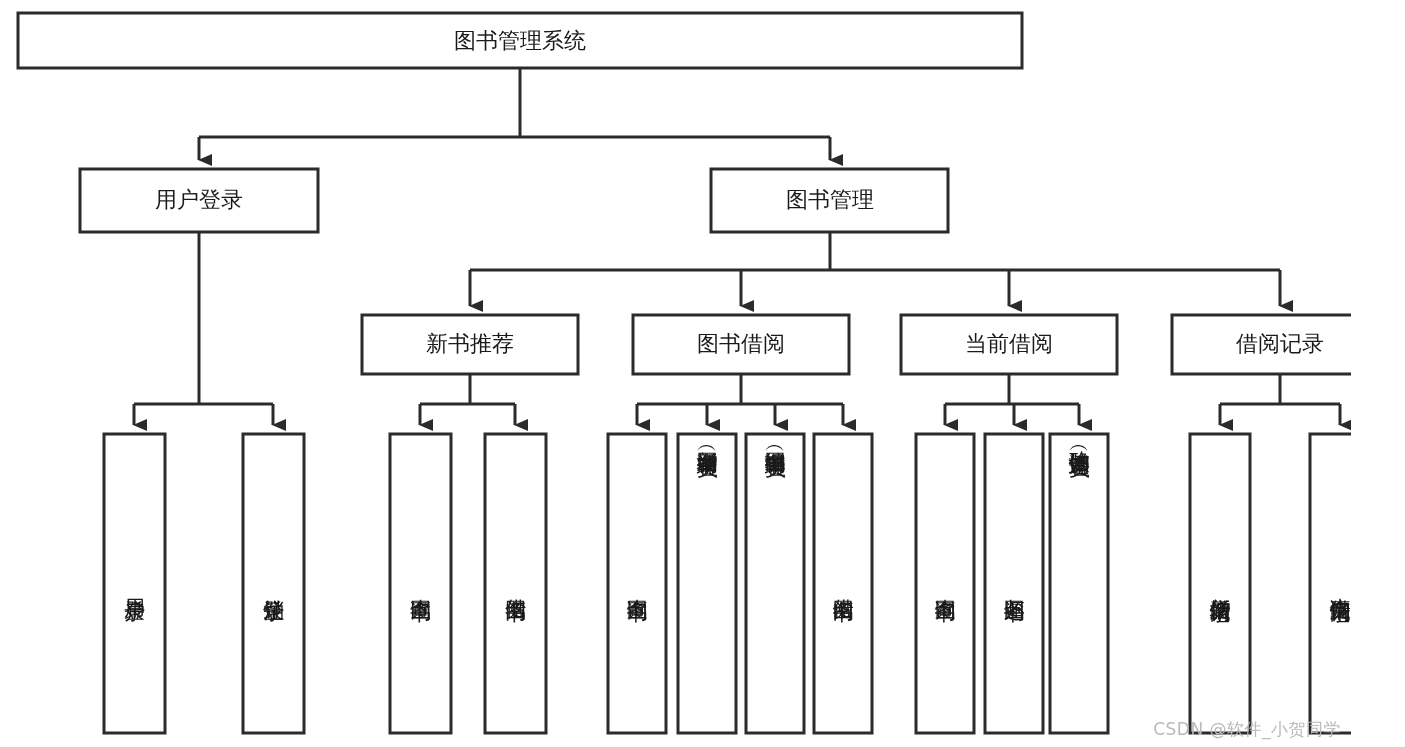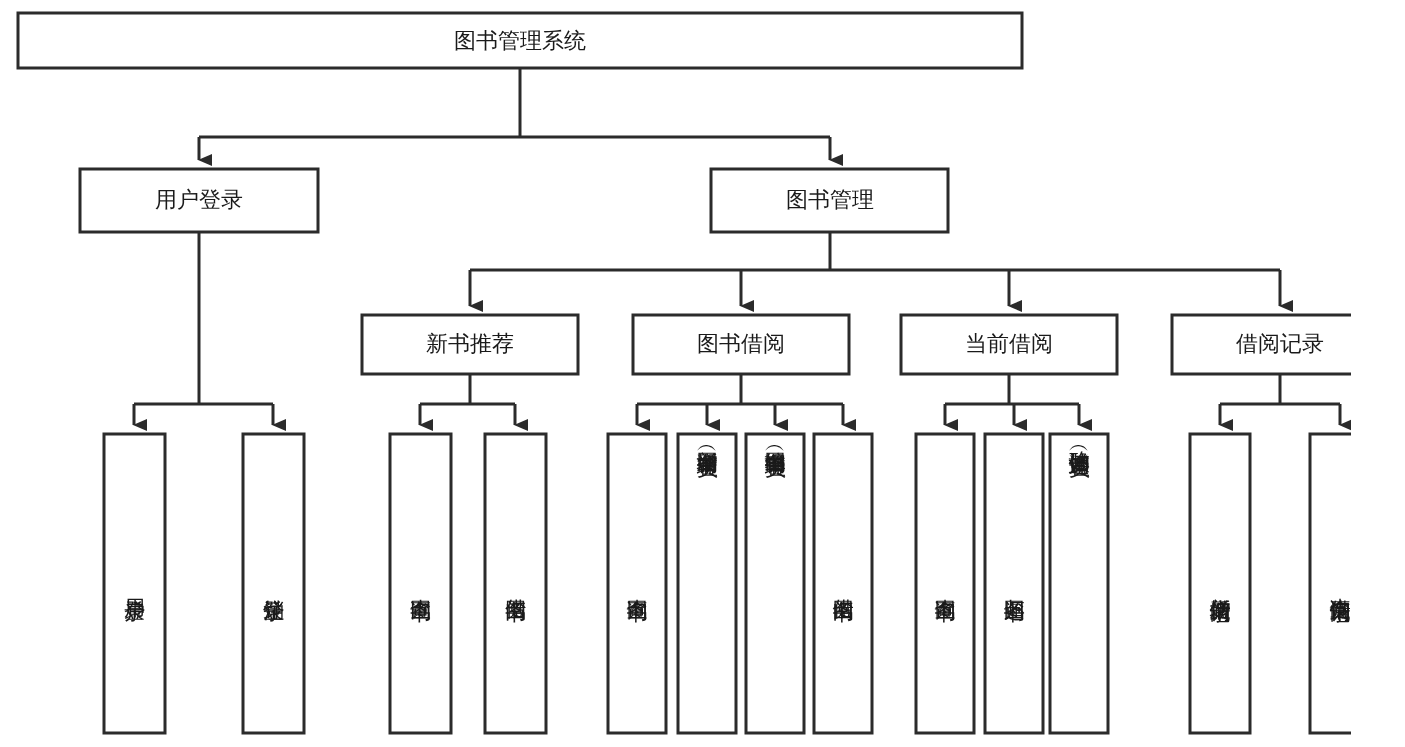--- a/index.html
+++ b/index.html
@@ -212,13 +212,14 @@
   <div class="leaf-label-wrap" style="left:1050px; top:434px; width:58px; height:299px; align-items:flex-start;">
     <span class="leaf-label">确认归还（管理员）</span>
   </div>
   <div class="leaf-label-wrap" style="left:1190px; top:434px; width:60px; height:299px;">
     <span class="leaf-label">新增借阅记录</span>
   </div>
   <div class="leaf-label-wrap" style="left:1310px; top:434px; width:60px; height:299px;">
     <span class="leaf-label">查询借阅记录</span>
   </div>
 
+  <div class="watermark">CSDN @软件_小贺同学</div>
 </div>
 
 </body></html>

